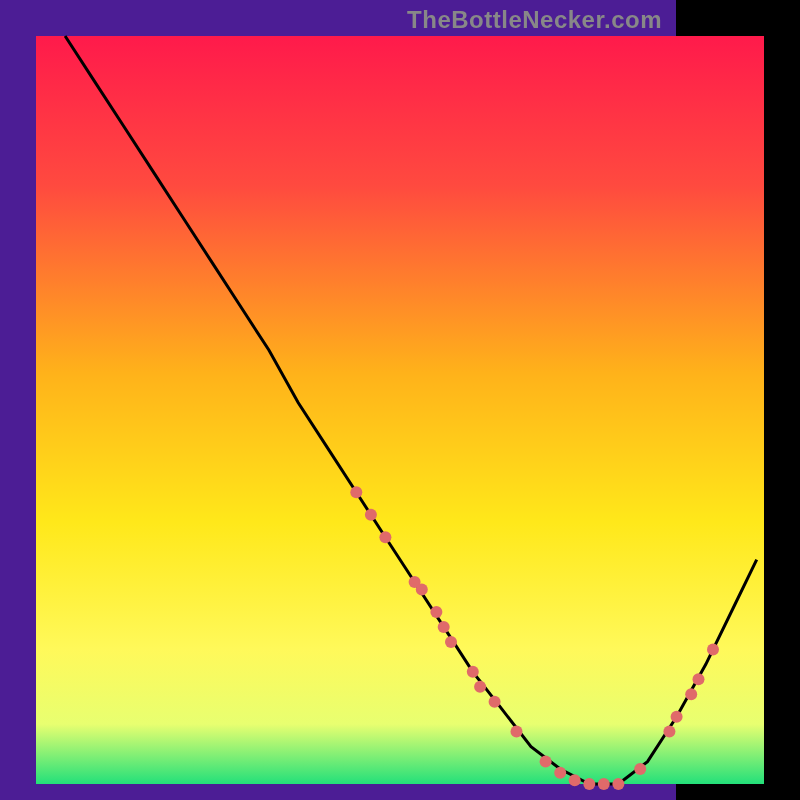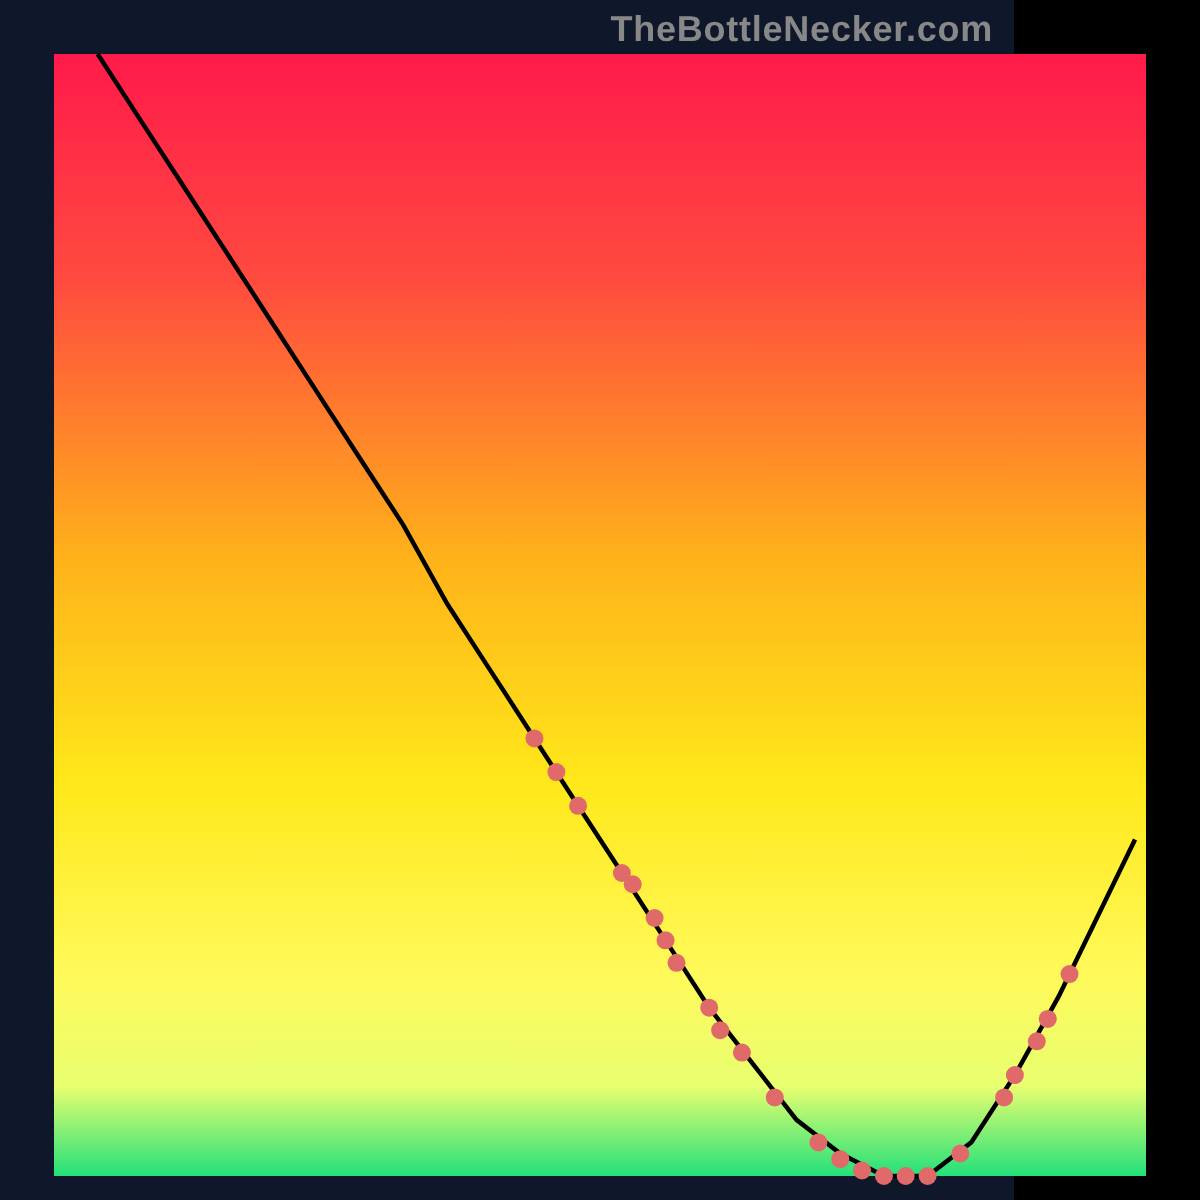--- a/index.html
+++ b/index.html
@@ -8,21 +8,21 @@
   background: #000;
   width: 800px;
   height: 800px;
   overflow: hidden;
   font-family: Arial, Helvetica, sans-serif;
 }
 .frame {
   position: relative;
   width: 676px;
   height: 800px;
-  background: #0f172a;
+  background: #4c1d95;
 }
 .watermark {
   position: absolute;
   top: 6px;
   right: 14px;
   color: #888;
   font-size: 24px;
   font-weight: bold;
   letter-spacing: 0.5px;
 }

